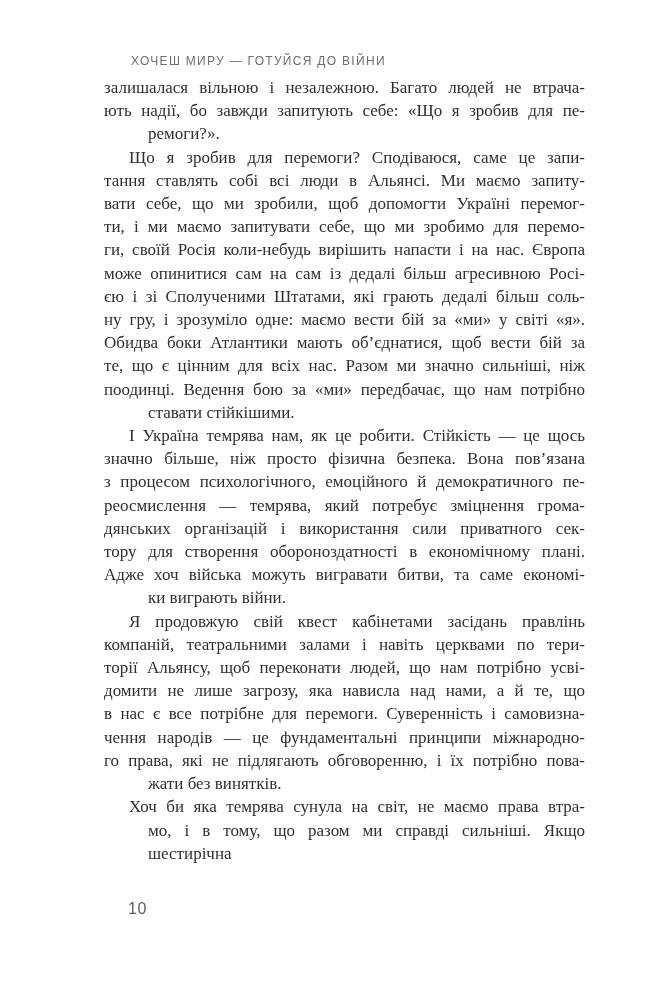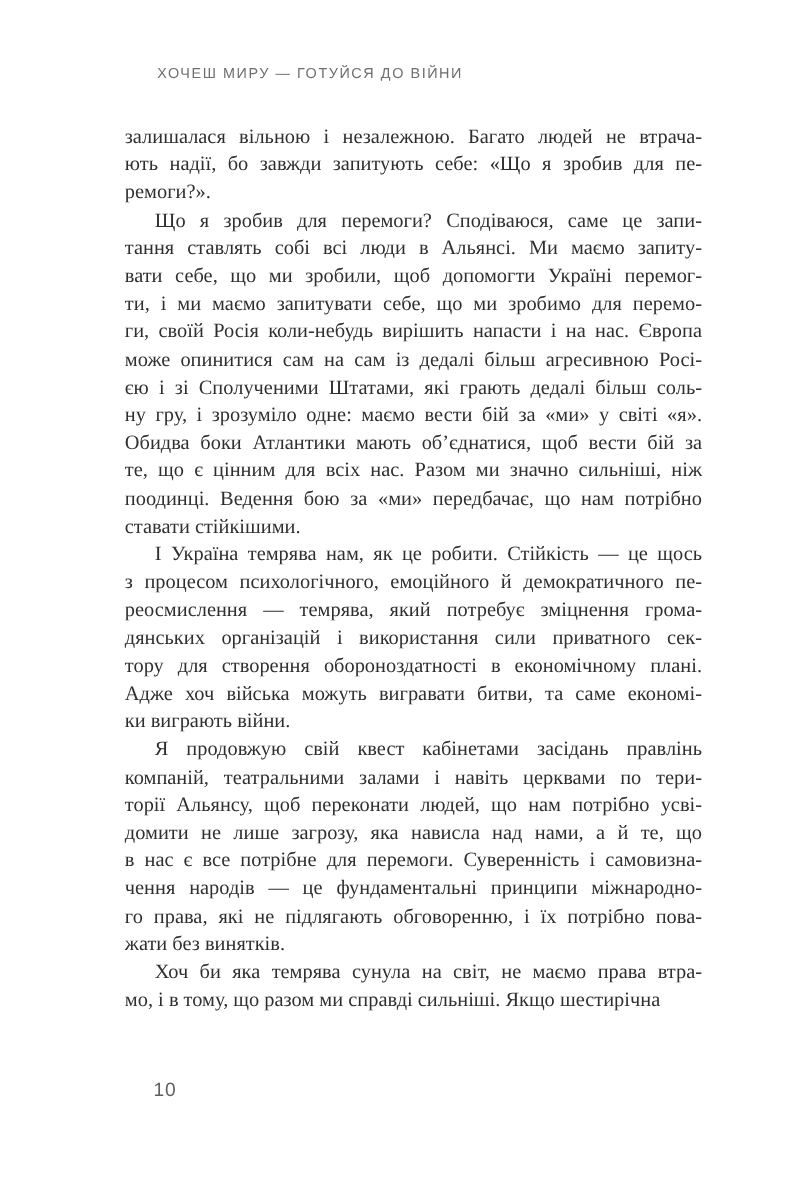--- a/index.html
+++ b/index.html
@@ -27,34 +27,35 @@
     font-family: "Liberation Sans", sans-serif;
     font-size: 12px;
     font-weight: 400;
     letter-spacing: 1.3px;
     color: #6e6e6e;
     white-space: nowrap;
   }
   .text-block {
     position: absolute;
     left: 104px;
-    top: 102px;
+    top: 76px;
     width: 481px;
     font-family: "Liberation Serif", serif;
     font-size: 17px;
     line-height: 23.2px;
     color: #2f2f2f;
   }
   .para { margin: 0; padding: 0; }
   .line {
     text-align: justify;
     text-align-last: justify;
   }
   .line.para-end {
     text-align-last: left;
+    margin-left: 44px;
   }
   .line.para-start.indented {
     text-indent: 25px;
   }
   .page-number {
     position: absolute;
     left: 128px;
     top: 900px;
     font-family: "Liberation Sans", sans-serif;
     font-size: 16px;
@@ -83,20 +84,21 @@
         <div class="line">може опинитися сам на сам із дедалі більш агресивною Росі-</div>
         <div class="line">єю і зі Сполученими Штатами, які грають дедалі більш соль-</div>
         <div class="line">ну гру, і зрозуміло одне: маємо вести бій за «ми» у світі «я».</div>
         <div class="line">Обидва боки Атлантики мають обʼєднатися, щоб вести бій за</div>
         <div class="line">те, що є цінним для всіх нас. Разом ми значно сильніші, ніж</div>
         <div class="line">поодинці. Ведення бою за «ми» передбачає, що нам потрібно</div>
         <div class="line para-end">ставати стійкішими.</div>
       </div>
       <div class="para">
         <div class="line para-start indented">І Україна темрява нам, як це робити. Стійкість — це щось</div>
+        <div class="line">значно більше, ніж просто фізична безпека. Вона повʼязана</div>
         <div class="line">з процесом психологічного, емоційного й демократичного пе-</div>
         <div class="line">реосмислення — темрява, який потребує зміцнення грома-</div>
         <div class="line">дянських організацій і використання сили приватного сек-</div>
         <div class="line">тору для створення обороноздатності в економічному плані.</div>
         <div class="line">Адже хоч війська можуть вигравати битви, та саме економі-</div>
         <div class="line para-end">ки виграють війни.</div>
       </div>
       <div class="para">
         <div class="line para-start indented">Я продовжую свій квест кабінетами засідань правлінь</div>
         <div class="line">компаній, театральними залами і навіть церквами по тери-</div>

